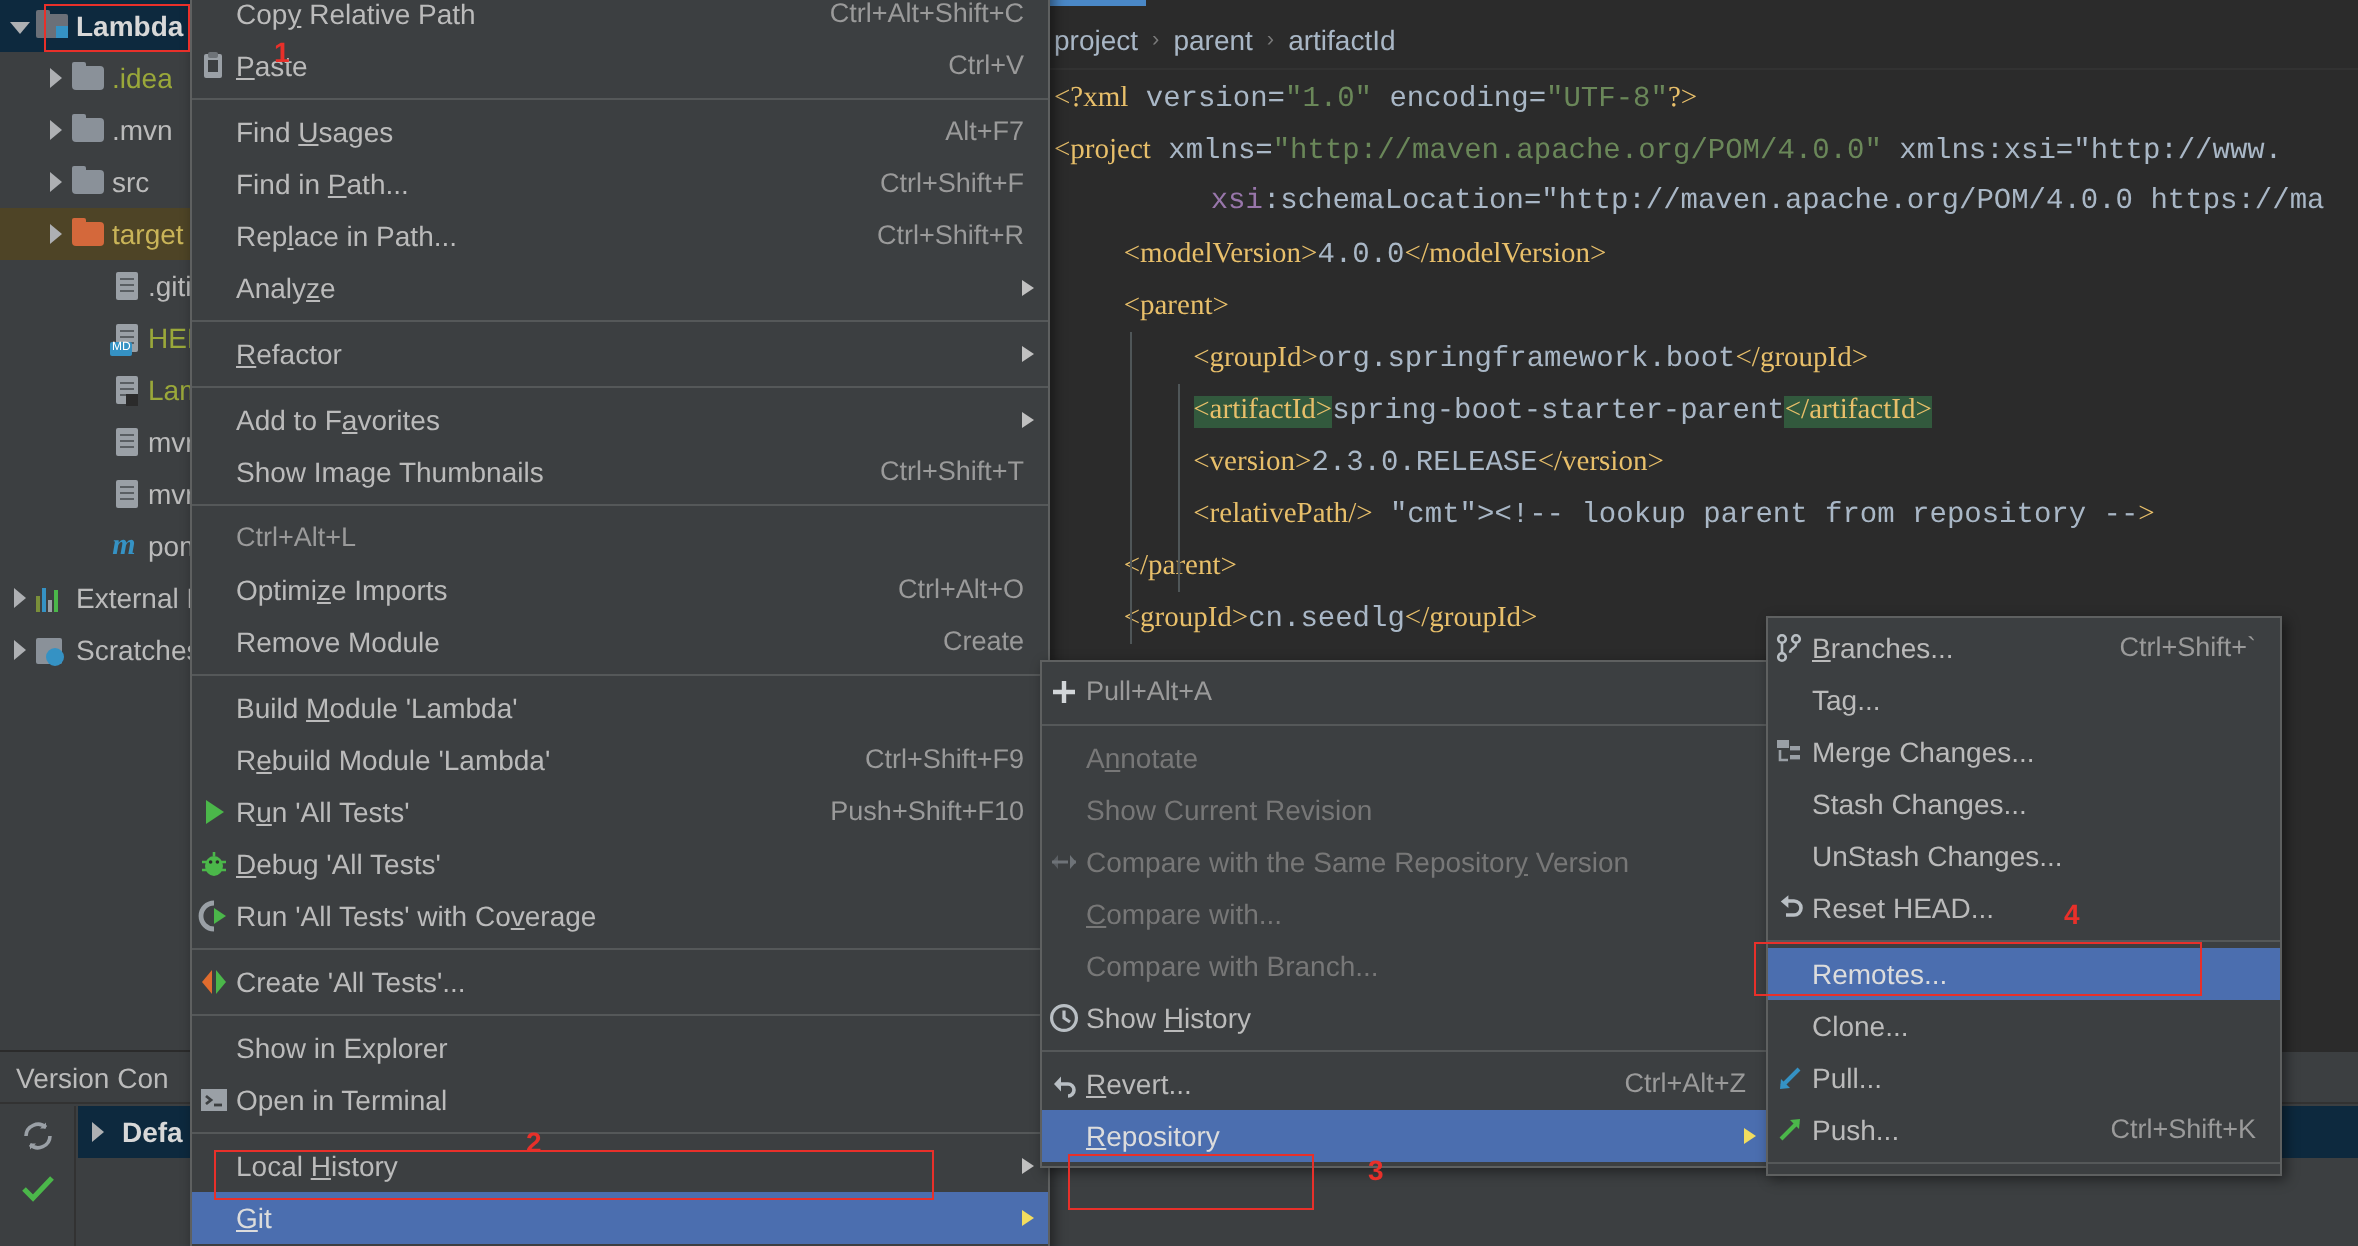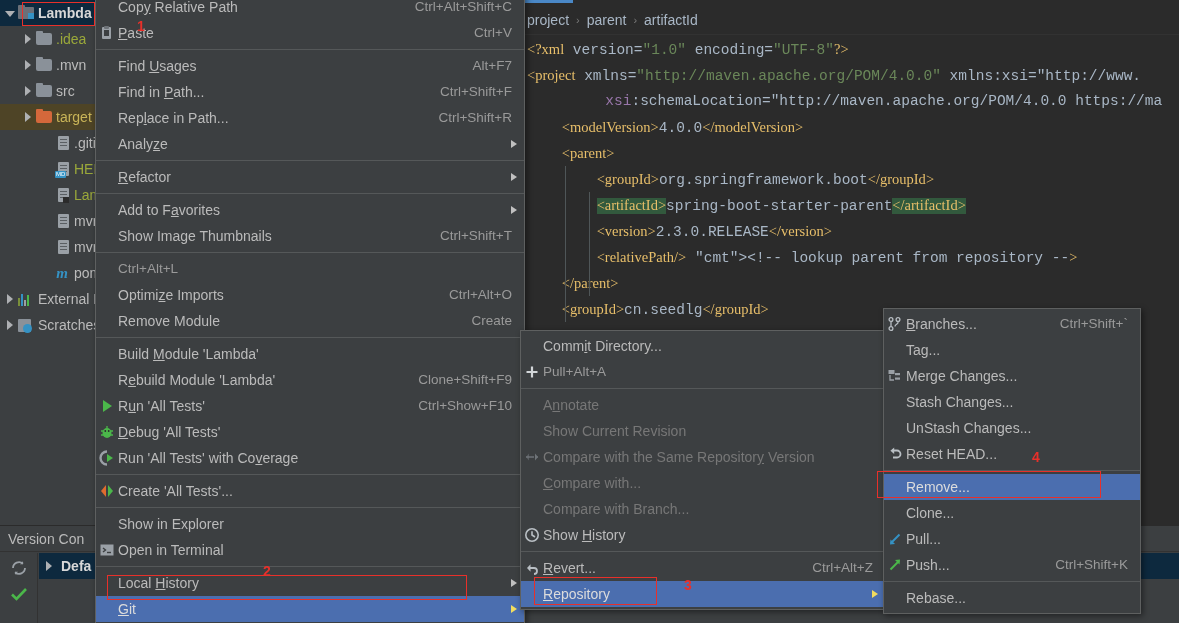--- a/index.html
+++ b/index.html
@@ -343,30 +343,30 @@
         <span class="mi-shortcut">Create</span>
       </div>
       <div class="msep"></div>
       <div class="mi">
         <span class="mi-icon"></span>
         <span class="mi-label">Build <u>M</u>odule 'Lambda'</span>
       </div>
       <div class="mi">
         <span class="mi-icon"></span>
         <span class="mi-label">R<u>e</u>build Module 'Lambda'</span>
-        <span class="mi-shortcut">Clone+Shift+F9</span>
+        <span class="mi-shortcut">Ctrl+Shift+F9</span>
       </div>
       <div class="mi">
         <span class="mi-icon">
           <svg width="16" height="16" viewBox="0 0 16 16">
             <path d="M4 2l9 6-9 6z" fill="#4bb74a"></path>
           </svg>
         </span>
         <span class="mi-label">R<u>u</u>n 'All Tests'</span>
-        <span class="mi-shortcut">Ctrl+Show+F10</span>
+        <span class="mi-shortcut">Push+Shift+F10</span>
       </div>
       <div class="mi">
         <span class="mi-icon">
           <svg width="16" height="16" viewBox="0 0 16 16">
             <ellipse cx="8" cy="9" rx="4.5" ry="5" fill="#4bb74a"></ellipse>
             <path d="M2 7h3M11 7h3M2 11h3M11 11h3M8 2v2" stroke="#4bb74a" stroke-width="1.3"></path>
             <circle cx="6.3" cy="7" r="0.9" fill="#2b2b2b"></circle>
             <circle cx="9.7" cy="7" r="0.9" fill="#2b2b2b"></circle>
           </svg>
         </span>
@@ -418,24 +418,20 @@
         <span class="mi-arrow"></span>
       </div>
       <div class="mi">
         <span class="mi-icon"></span>
         <span class="mi-label">Synchronize 'Lambda'</span>
       </div>
     </div>
 
   <div class="menu" id="menu-git" style="left:520px; top:330px; width:366px;">
       <div class="mi">
-        <span class="mi-icon"></span>
-        <span class="mi-label">Comm<u>i</u>t Directory...</span>
-      </div>
-      <div class="mi">
         <span class="mi-icon">
           <svg width="16" height="16" viewBox="0 0 16 16">
             <path d="M8 2.5v11M2.5 8h11" stroke="#d2d6d9" stroke-width="2.2"></path>
           </svg>
         </span>
         <span class="mi-shortcut">Pull+Alt+A</span>
       </div>
       <div class="msep"></div>
       <div class="mi disabled">
         <span class="mi-icon"></span>
@@ -531,21 +527,21 @@
           <svg width="16" height="16" viewBox="0 0 16 16">
             <path d="M5 4.5h5a3.5 3.5 0 0 1 0 7H6" stroke="#b9bfc4" stroke-width="1.8" fill="none"></path>
             <path d="M7.2 1.6L3.4 4.8l3.8 3.2z" fill="#b9bfc4"></path>
           </svg>
         </span>
         <span class="mi-label">Reset HEAD...</span>
       </div>
       <div class="msep"></div>
       <div class="mi sel">
         <span class="mi-icon"></span>
-        <span class="mi-label">Remove...</span>
+        <span class="mi-label">Remotes...</span>
       </div>
       <div class="mi">
         <span class="mi-icon"></span>
         <span class="mi-label">Clone...</span>
       </div>
       <div class="mi">
         <span class="mi-icon">
           <svg width="16" height="16" viewBox="0 0 16 16">
             <path d="M12.5 3.5L4 12" stroke="#3592c4" stroke-width="2" fill="none"></path>
             <path d="M3 13.5l0.5-5 4.5 4.5z" fill="#3592c4"></path>
@@ -557,24 +553,20 @@
         <span class="mi-icon">
           <svg width="16" height="16" viewBox="0 0 16 16">
             <path d="M3.5 12.5L12 4" stroke="#4bb74a" stroke-width="2" fill="none"></path>
             <path d="M13 2.5l-0.5 5-4.5-4.5z" fill="#4bb74a"></path>
           </svg>
         </span>
         <span class="mi-label">Push...</span>
         <span class="mi-shortcut">Ctrl+Shift+K</span>
       </div>
       <div class="msep"></div>
-      <div class="mi">
-        <span class="mi-icon"></span>
-        <span class="mi-label">Rebase...</span>
-      </div>
     </div>
 
   <div class="annot-box" style="left:22px; top:2px; width:73px; height:24px;"></div>
   <div class="annot-num" style="left:137px; top:18px;">1</div>
 
   <div class="annot-box" style="left:107px; top:575px; width:360px; height:25px;"></div>
   <div class="annot-num" style="left:263px; top:563px;">2</div>
 
   <div class="annot-box" style="left:534px; top:577px; width:123px; height:28px;"></div>
   <div class="annot-num" style="left:684px; top:577px;">3</div>

